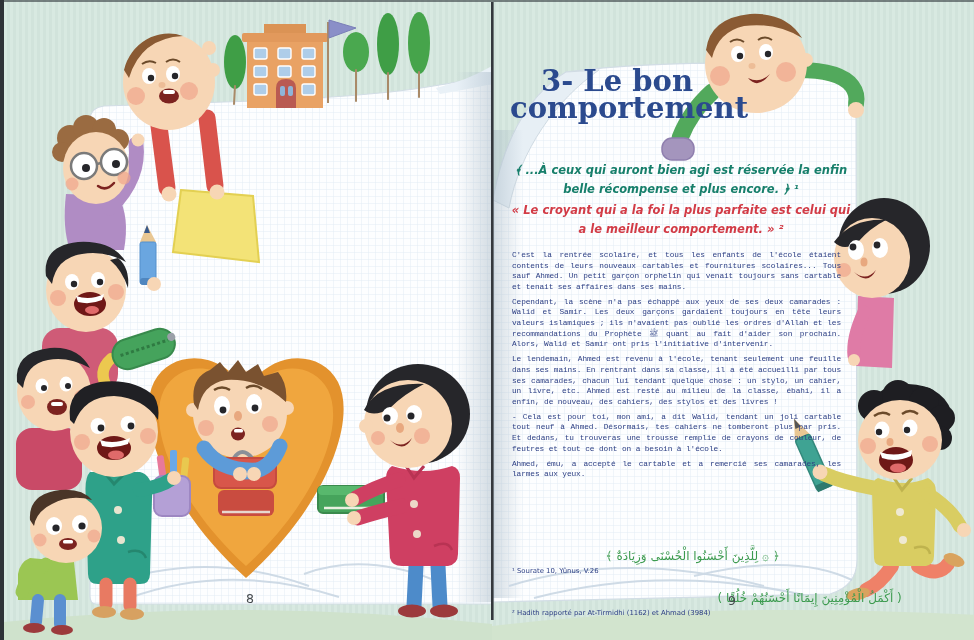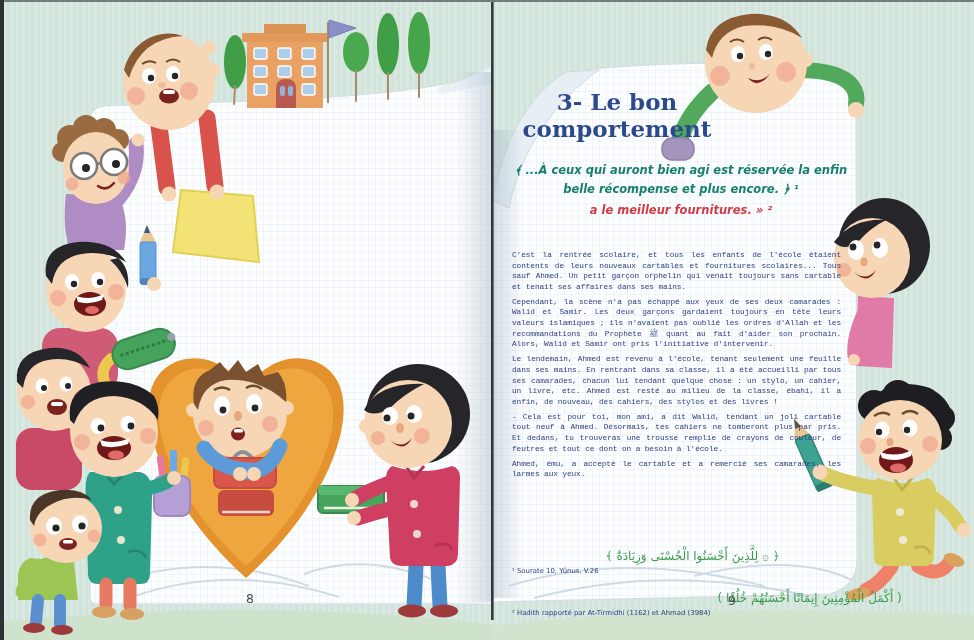--- a/index.html
+++ b/index.html
@@ -6,23 +6,23 @@
   .stage{
     position:relative;width:974px;height:640px;overflow:hidden;box-sizing:border-box;
     background:repeating-linear-gradient(90deg,#d8e9e1 0 3px,#d1e3db 3px 6px);
     border-left:4px solid #2e3237;
     font-family:"DejaVu Sans",sans-serif;
   }
   .stage::before{content:"";position:absolute;top:0;left:0;right:0;height:2px;
     background:rgba(35,40,45,.55);z-index:6;}
   svg.art{position:absolute;top:0;left:0;z-index:1;}
   .textlayer{position:absolute;top:0;left:0;width:974px;height:640px;z-index:3;}
-  .title{position:absolute;left:506px;top:88px;width:214px;text-align:center;
+  .title{position:absolute;left:506px;top:68px;width:214px;text-align:center;
     font-family:"DejaVu Serif",serif;font-weight:bold;color:#2b4a8e;
-    font-size:23px;line-height:27px;}
+    font-size:29px;line-height:27px;}
   .quote{position:absolute;left:500px;width:354px;text-align:center;
     font-style:italic;font-weight:bold;font-size:11.5px;line-height:19px;}
   .quote.verse{top:161px;color:#177f6b;}
   .quote.hadith{top:201px;color:#d23b46;}
   .bodytext{position:absolute;left:508px;top:250px;width:329px;color:#2e4085;
     font-size:7.8px;line-height:10.6px;text-align:justify;letter-spacing:-0.1px;}
   .bodytext p{margin:0 0 4.5px 0;font-family:Liberation Mono, monospace;}
   .footnotes{position:absolute;left:508px;top:536px;width:336px;color:#2e4085;}
   .fn{display:flex;align-items:center;gap:7px;margin-bottom:3px;}
   .fn .fn-label{font-size:6.9px;white-space:nowrap;margin-top:31px;}
@@ -413,21 +413,22 @@
     <div>3- Le bon</div>
     <div>comportement</div>
   </div>
 
   <div class="quote verse">
     <div>﴾ ...À ceux qui auront bien agi est réservée la enfin</div>
     <div>belle récompense et plus encore. ﴿ ¹</div>
   </div>
 
   <div class="quote hadith">
-    <div>a le meilleur fournitures. » ²</div>
+    <div>« Le croyant qui a la foi la plus parfaite est celui qui</div>
+    <div>a le meilleur comportement. » ²</div>
   </div>
 
   <div class="bodytext">
     <p>C'est la rentrée scolaire, et tous les enfants de l'école étaient contents de leurs nouveaux cartables et fournitures scolaires... Tous sauf Ahmed. Un petit garçon orphelin qui venait toujours sans cartable et tenait ses affaires dans ses mains.</p>
     <p>Cependant, la scène n'a pas échappé aux yeux de ses deux camarades : Walid et Samir. Les deux garçons gardaient toujours en tête leurs valeurs islamiques ; ils n'avaient pas oublié les ordres d'Allah et les recommandations du Prophète ﷺ quant au fait d'aider son prochain. Alors, Walid et Samir ont pris l'initiative d'intervenir.</p>
     <p>Le lendemain, Ahmed est revenu à l'école, tenant seulement une feuille dans ses mains. En rentrant dans sa classe, il a été accueilli par tous ses camarades, chacun lui tendant quelque chose : un stylo, un cahier, un livre, etc. Ahmed est resté au milieu de la classe, ébahi, il a enfin, de nouveau, des cahiers, des stylos et des livres !</p>
     <p>- Cela est pour toi, mon ami, a dit Walid, tendant un joli cartable tout neuf à Ahmed. Désormais, tes cahiers ne tomberont plus par pris. Et dedans, tu trouveras une trousse remplie de crayons de couleur, de feutres et tout ce dont on a besoin à l'école.</p>
     <p>Ahmed, ému, a accepté le cartable et a remercié ses camarades, les larmes aux yeux.</p>
   </div>
 

